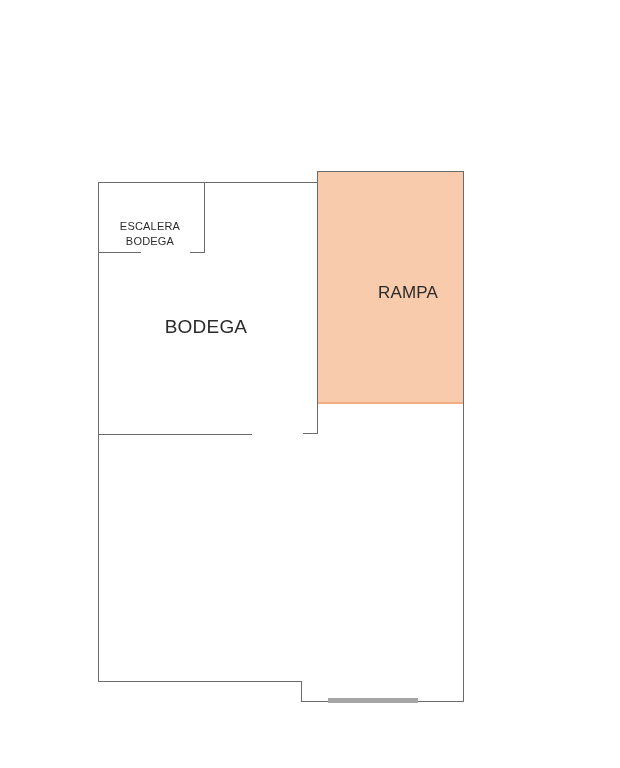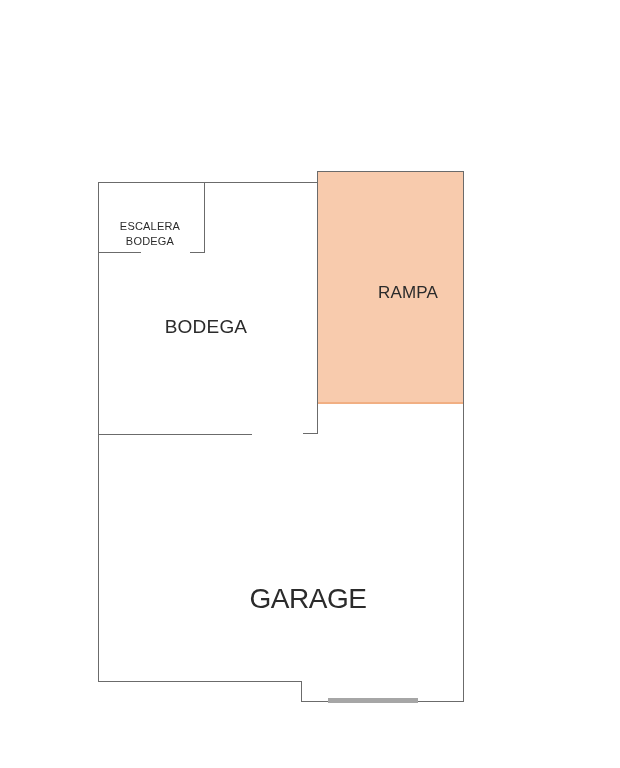--- a/index.html
+++ b/index.html
@@ -87,15 +87,14 @@
   <div class="wall w-right"></div>
 
   <div class="garage-door"></div>
 
   <div class="label label-escalera">
     <span>ESCALERA</span>
     <span>BODEGA</span>
   </div>
   <div class="label label-bodega">BODEGA</div>
   <div class="label label-rampa">RAMPA</div>
-  <div class="label label-garage">GARAGE</div>
 
 </div>
 
 </body></html>

